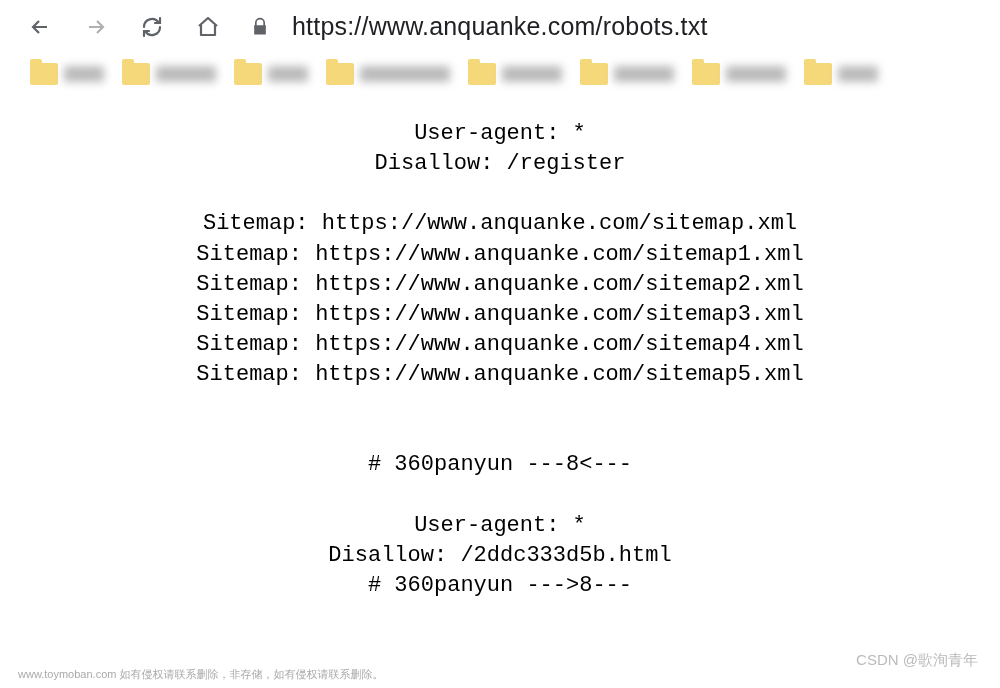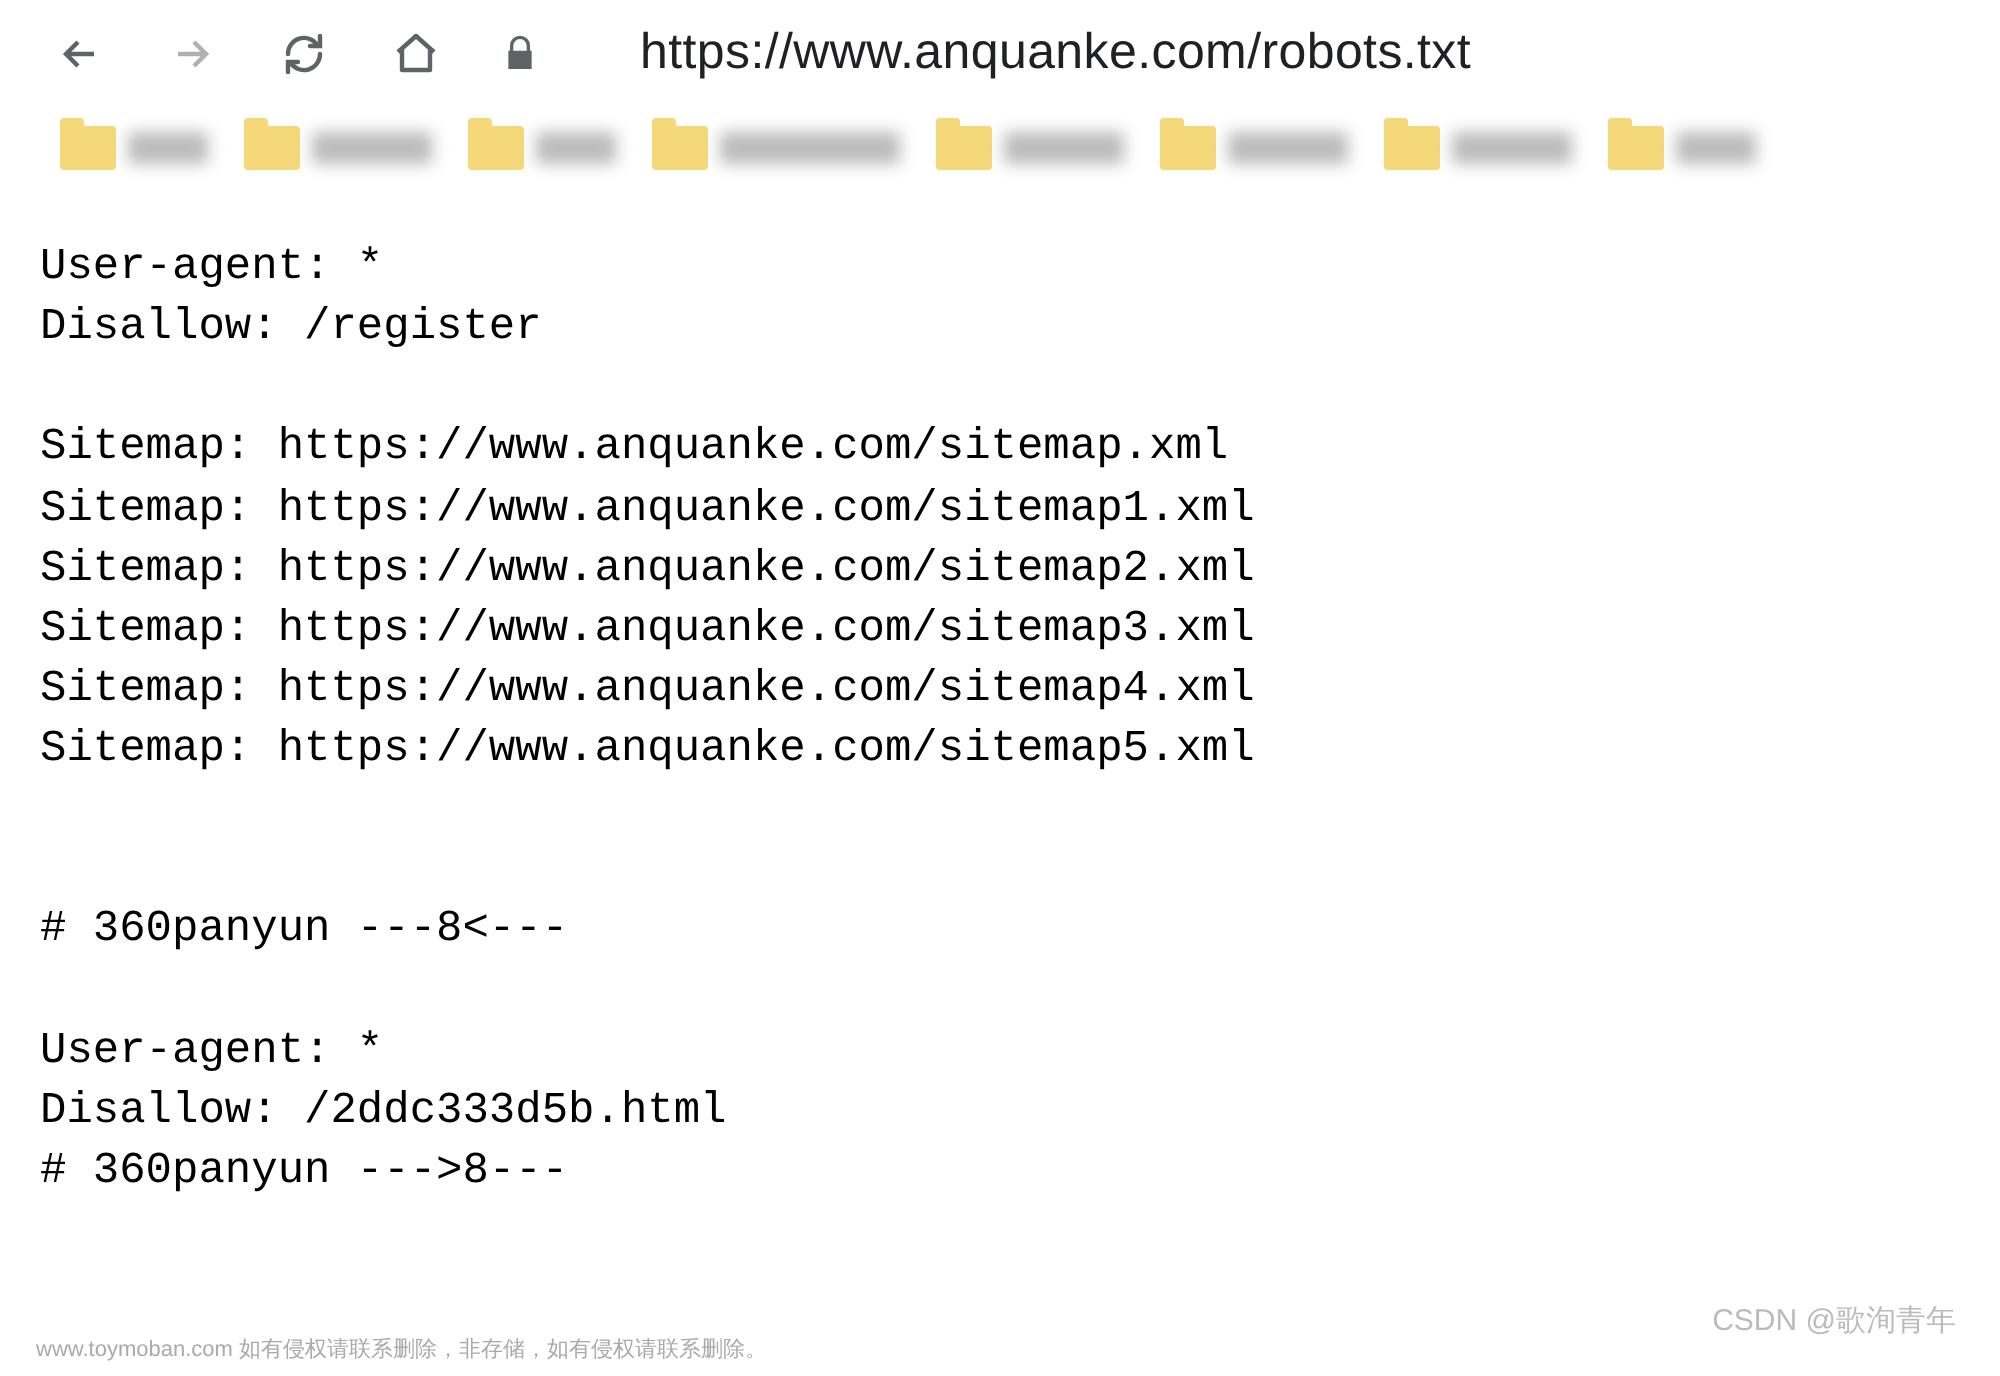--- a/index.html
+++ b/index.html
@@ -50,21 +50,20 @@
     .url-area {
       display: flex;
       align-items: center;
       gap: 20px;
       flex: 1;
     }
     .url-text {
       font-size: 25px;
       color: #202124;
       letter-spacing: 0.2px;
-      margin-left: 28px;
     }
     .bookmarks-bar {
       display: flex;
       align-items: center;
       padding: 4px 20px 10px 30px;
       gap: 18px;
     }
     .bookmark-item {
       display: flex;
       align-items: center;
@@ -100,20 +99,21 @@
     .bookmark-label.narrow {
       width: 40px;
     }
     .content {
       padding: 24px 20px 10px 20px;
       font-family: "SimSun", "宋体", "Courier New", monospace;
       font-size: 22px;
       line-height: 1.37;
       color: #000;
       white-space: pre;
+      text-align: center;
     }
     .watermark-left {
       position: absolute;
       bottom: 6px;
       left: 18px;
       font-size: 11px;
       color: #aaa;
       font-family: Arial, "Microsoft YaHei", sans-serif;
     }
     .watermark-right {

